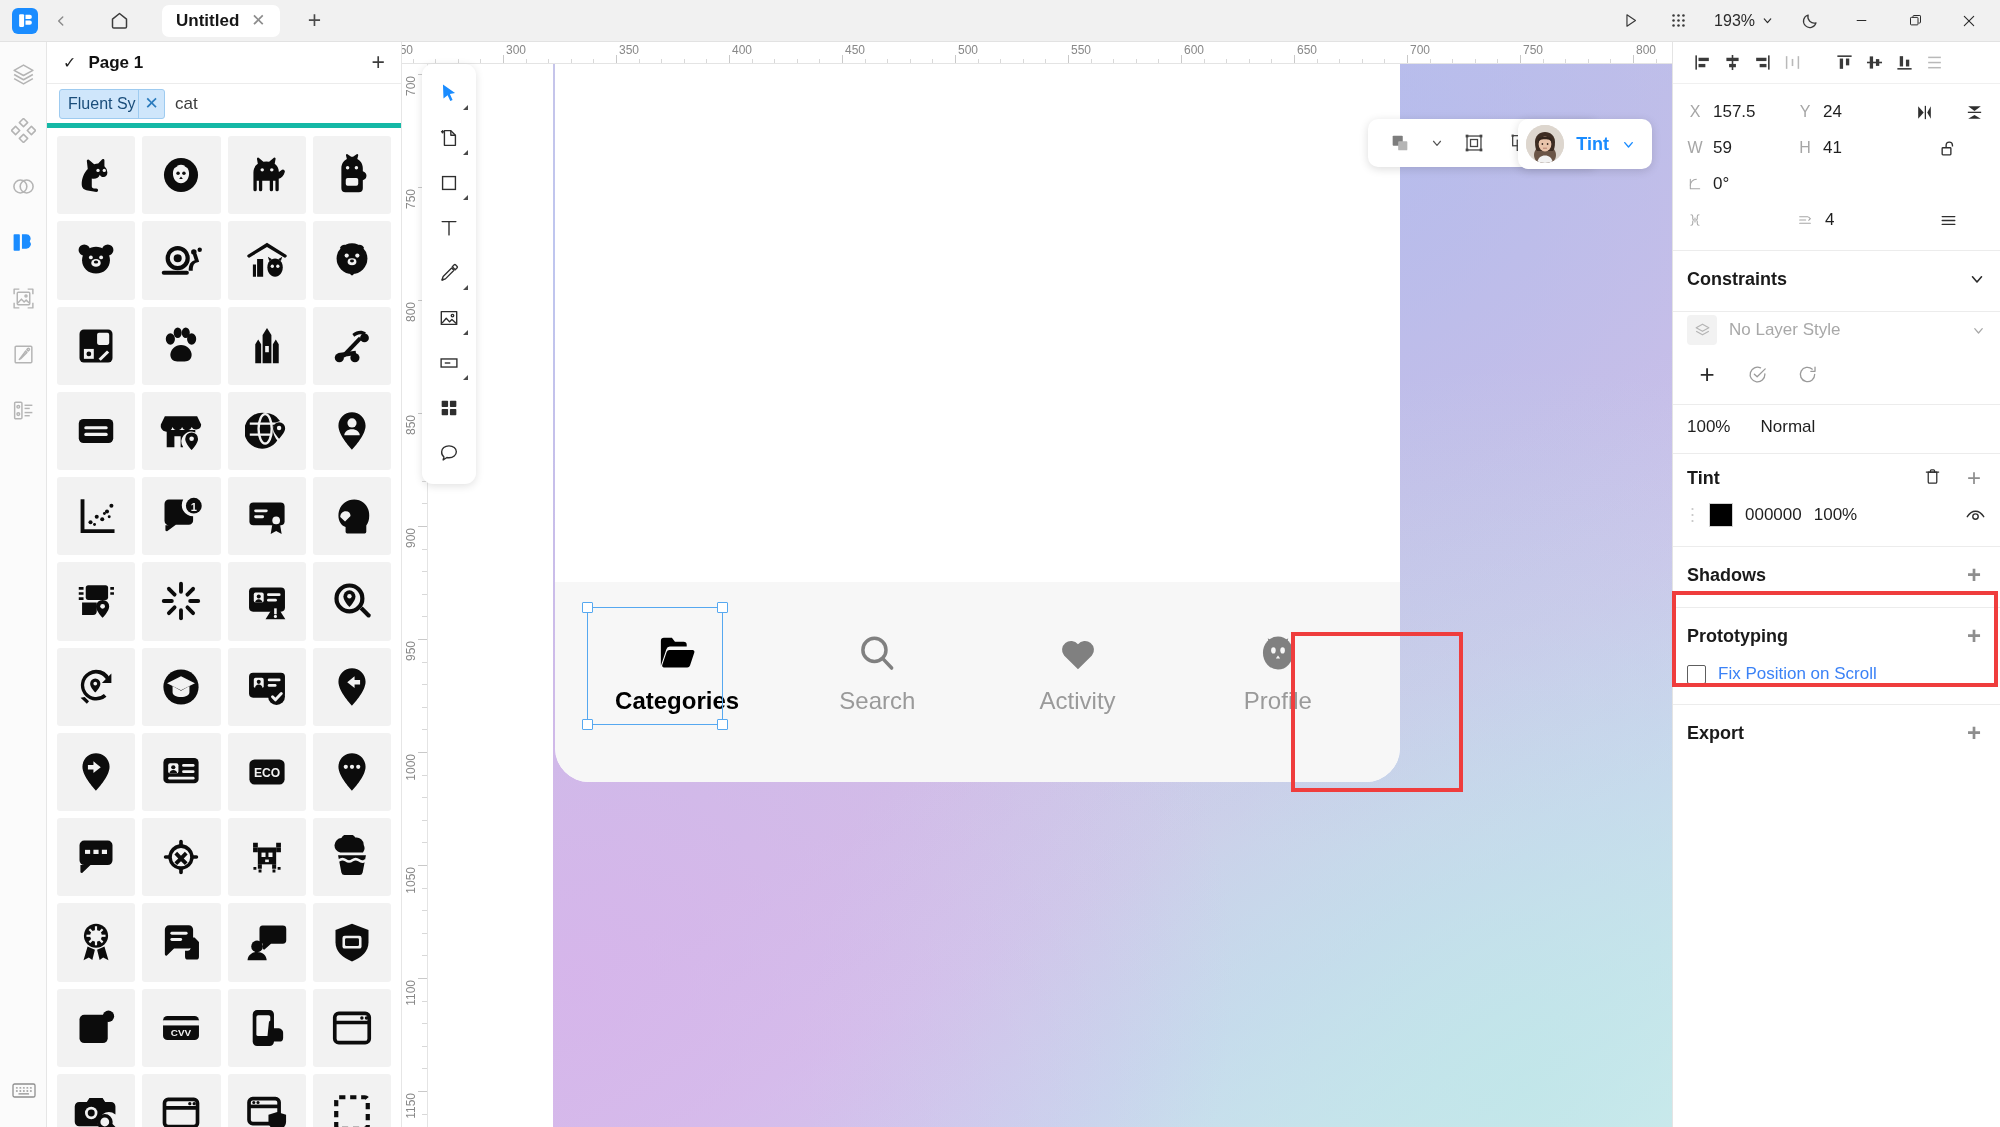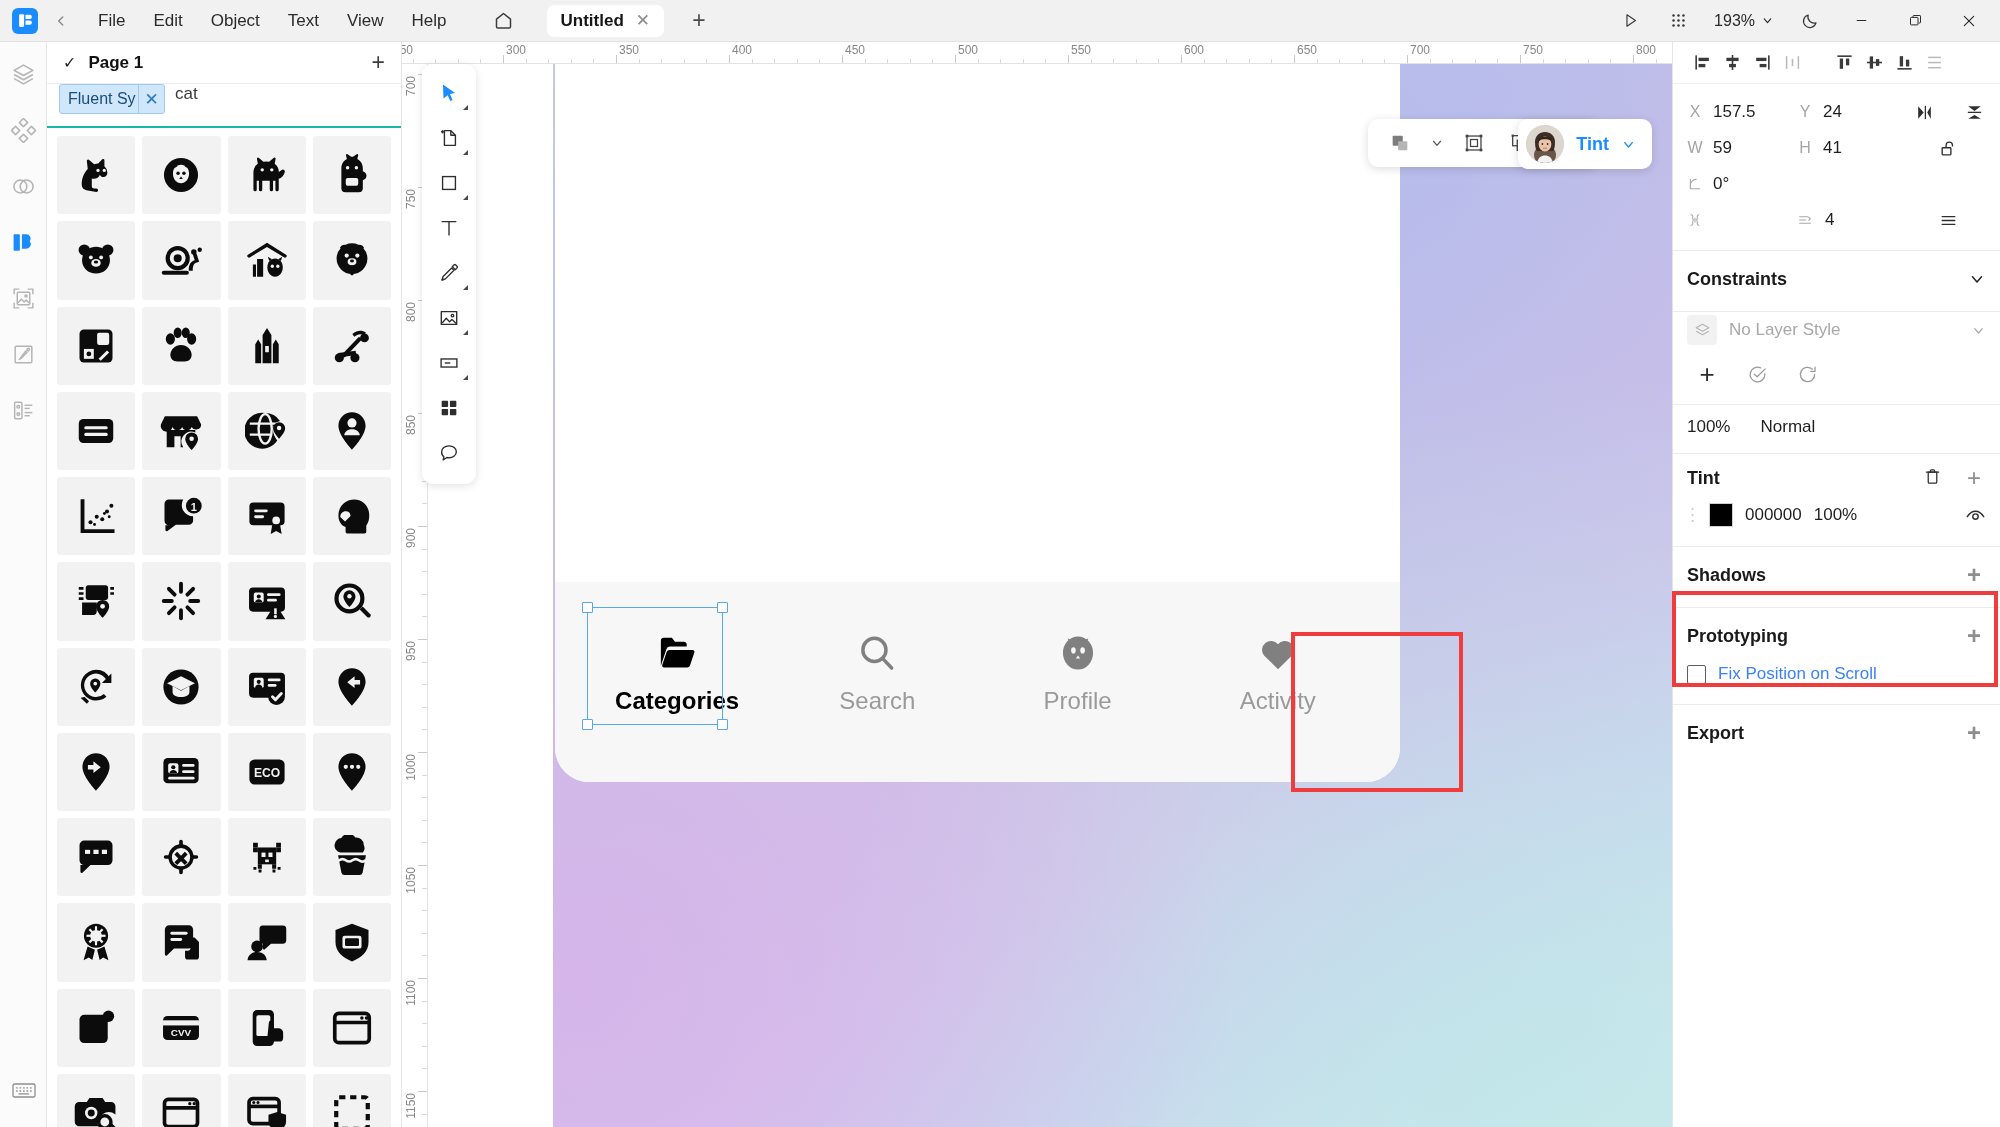--- a/index.html
+++ b/index.html
@@ -73,22 +73,22 @@
     display: flex; flex-direction: column; min-height: 0;
   }
   .page-header {
     height: 42px; flex: 0 0 42px; display: flex; align-items: center; padding: 0 16px;
     border-bottom: 1px solid #ececec; gap: 12px;
   }
   .page-check { color: #1f1f1f; font-size: 16px; }
   .page-title { font-size: 17px; font-weight: bold; color: #111; }
   .page-add { margin-left: auto; font-size: 23px; color: #3d3d3d; line-height: 1; }
   .searchrow {
-    height: 44px; flex: 0 0 44px; display: flex; padding: 0 14px 0 12px;
-    gap: 10px; border-bottom: 2px solid #14b8a6;
+    height: 44px; flex: 0 0 44px; display: flex; align-items: center; padding: 0 14px 0 12px;
+    gap: 10px; border-bottom: 5px solid #14b8a6;
   }
   .chip {
     display: flex; align-items: center; background: #cfe6fb; border: 1px solid #9ecbf0;
     border-radius: 3px; height: 30px; max-width: 110px;
   }
   .chip-label {
     font-size: 16px; color: #1a4d7a; padding: 0 6px 0 8px; white-space: nowrap;
     overflow: hidden; text-overflow: clip; max-width: 78px;
   }
   .chip-x {
@@ -306,28 +306,20 @@
     <div class="app-logo">
       <svg width="17" height="17" viewBox="0 0 24 24" fill="#fff">
           <rect x="3" y="3" width="7" height="18" rx="1.5"></rect>
           <path d="M12 3h6a3 3 0 0 1 0 6h-6zM12 11h6a3 3 0 0 1 0 6h-6z" transform="translate(0,1)"></path>
         </svg>
     </div>
     <div class="tb-back">
       <svg width="14" height="14" viewBox="0 0 24 24" fill="none" stroke="currentColor" stroke-width="2.4" stroke-linecap="round" stroke-linejoin="round">
           <polyline points="15 5 8 12 15 19"></polyline>
         </svg>
-    </div>
-    <div class="menubar">
-      <div class="menu-item">File</div>
-      <div class="menu-item">Edit</div>
-      <div class="menu-item">Object</div>
-      <div class="menu-item">Text</div>
-      <div class="menu-item">View</div>
-      <div class="menu-item">Help</div>
     </div>
     <div class="tb-home">
       <svg width="21" height="21" viewBox="0 0 24 24" fill="none" stroke="currentColor" stroke-width="1.7" stroke-linecap="round" stroke-linejoin="round">
           <path d="M4 10.5 12 4l8 6.5V19a1.5 1.5 0 0 1-1.5 1.5h-13A1.5 1.5 0 0 1 4 19z"></path>
         </svg>
     </div>
     <div class="doc-tab">
       <span class="doc-tab-title">Untitled</span>
       <span class="doc-tab-close">✕</span>
     </div>
@@ -923,37 +915,37 @@
                   <circle cx="10.6" cy="10.3" r="6.3"></circle>
                   <line x1="15.3" y1="15.2" x2="20" y2="20.2"></line>
                 </svg>
             </div>
             <div class="tablabel">Search</div>
           </div>
 
           <div class="tabitem">
             <div class="tabicon">
               <svg width="44" height="44" viewBox="0 0 24 24" fill="currentColor">
+                  <path d="M12 20.8 4.4 13.4A4.9 4.9 0 0 1 12 7.2a4.9 4.9 0 0 1 7.6 6.2z"></path>
+                </svg>
+            </div>
+            <div class="tablabel">Activity</div>
+          </div>
+
+          <div class="tabitem">
+            <div class="tabicon">
+              <svg width="44" height="44" viewBox="0 0 24 24" fill="currentColor">
                   <ellipse cx="12" cy="12" rx="8.2" ry="9"></ellipse>
                   <path d="M7.4 7.6 6.4 3.9l3.4 2.2zM16.6 7.6l1-3.7-3.4 2.2z"></path>
                   <ellipse cx="9.5" cy="10.6" rx="1.25" ry="1.7" fill="#f7f7f7"></ellipse>
                   <ellipse cx="14.5" cy="10.6" rx="1.25" ry="1.7" fill="#f7f7f7"></ellipse>
                   <path d="M12 13.4 10.8 15h2.4z" fill="#f7f7f7"></path>
                 </svg>
             </div>
             <div class="tablabel">Profile</div>
-          </div>
-
-          <div class="tabitem">
-            <div class="tabicon">
-              <svg width="44" height="44" viewBox="0 0 24 24" fill="currentColor">
-                  <path d="M12 20.8 4.4 13.4A4.9 4.9 0 0 1 12 7.2a4.9 4.9 0 0 1 7.6 6.2z"></path>
-                </svg>
-            </div>
-            <div class="tablabel">Activity</div>
           </div>
 
         </div>
       </div>
 
       <div class="ruler-h" id="ruler-h">
           <span class="rtick rh-label" style="left: -12px;">250</span>
           <i class="rh-minor" style="left: 10.6px;"></i>
           <i class="rh-minor" style="left: 33.2px;"></i>
           <i class="rh-minor" style="left: 55.8px;"></i>

